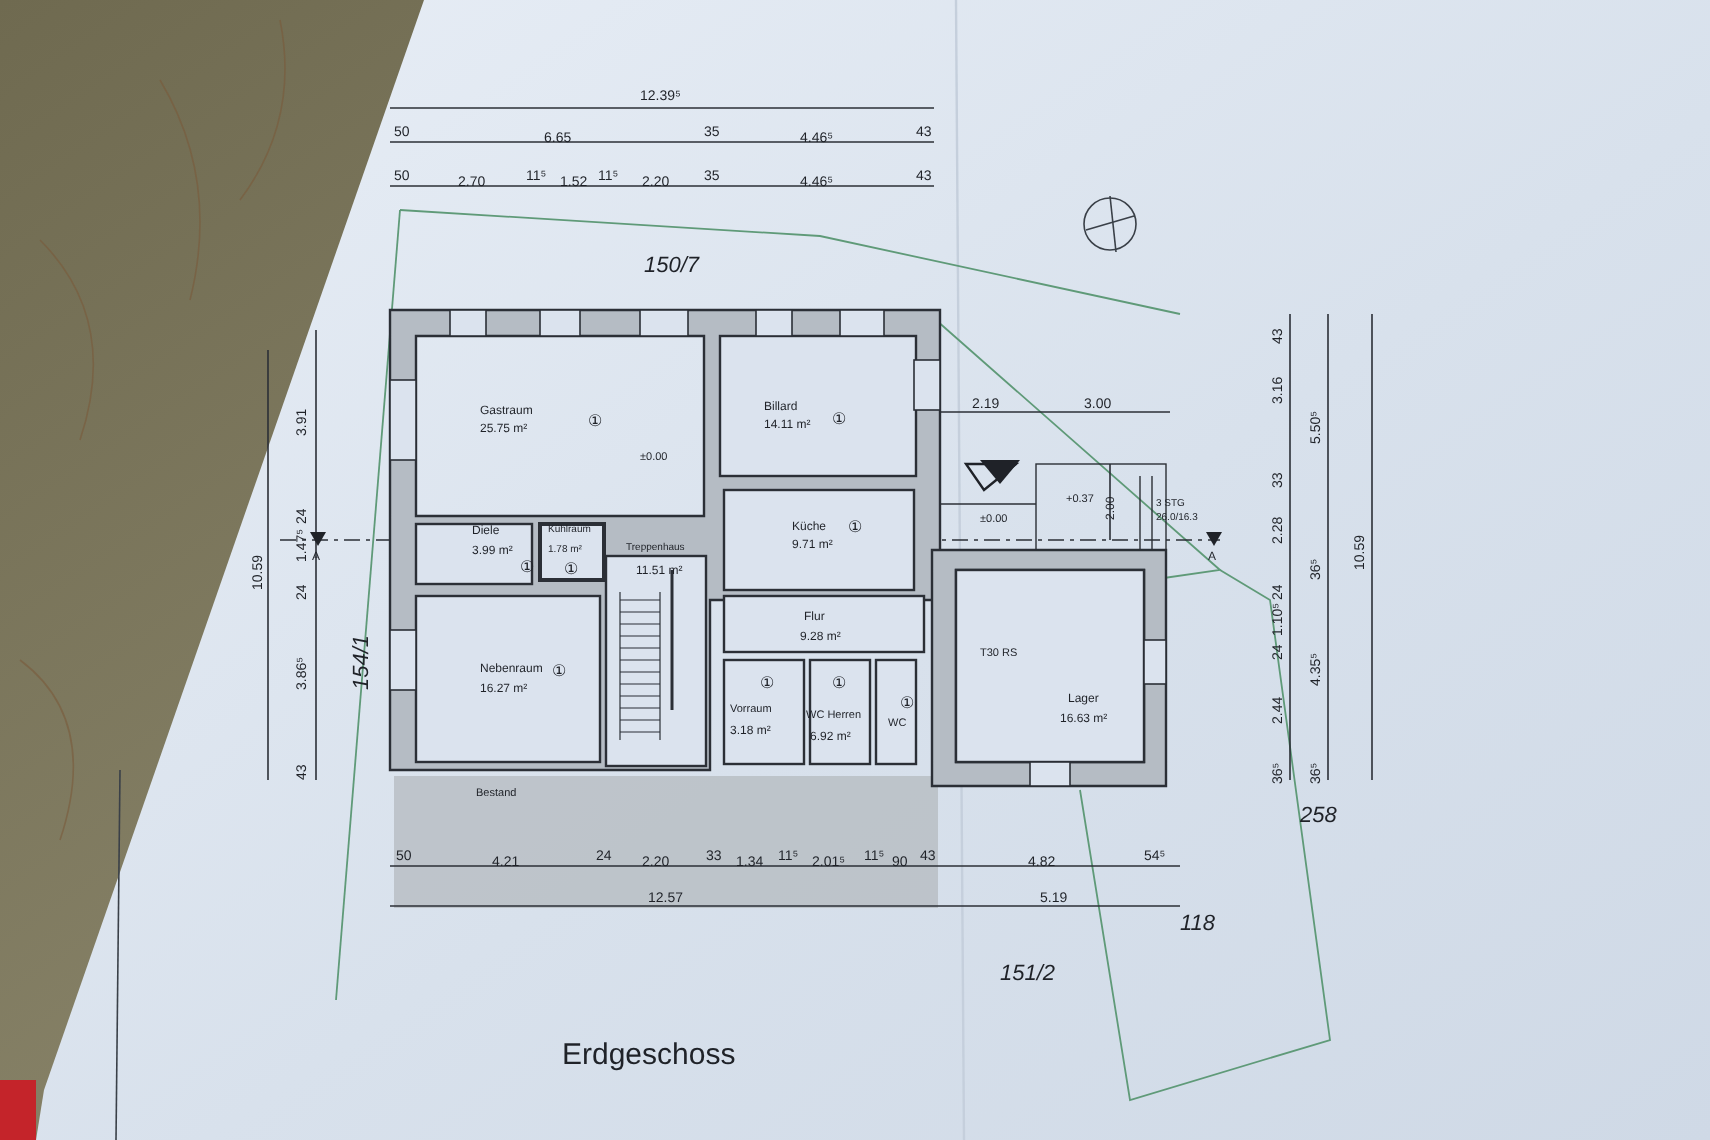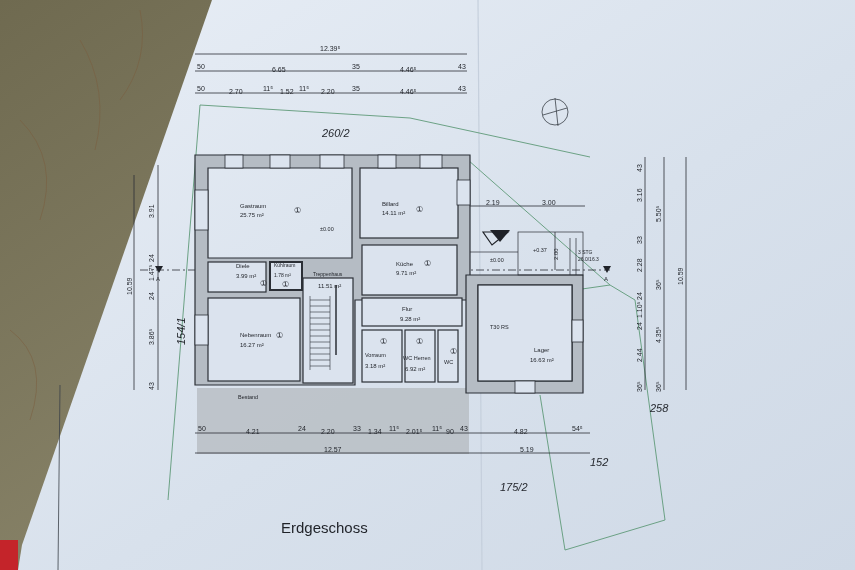--- a/index.html
+++ b/index.html
@@ -179,25 +179,25 @@
   <span class="lbl dim" style="left:320px;top:227px;font-size:5.5px">±0.00</span>
   <span class="lbl dim" style="left:490px;top:258px;font-size:5.5px">±0.00</span>
   <span class="lbl dim" style="left:533px;top:248px;font-size:5.5px">+0.37</span>
   <span class="lbl dim" style="left:578px;top:250px;font-size:5px">3 STG</span>
   <span class="lbl dim" style="left:578px;top:257px;font-size:5px">26.0/16.3</span>
   <span class="lbl dim" style="left:490px;top:325px;font-size:5.5px">T30 RS</span>
   <span class="lbl dim" style="left:238px;top:395px;font-size:5.5px">Bestand</span>
   <span class="lbl dim" style="left:156px;top:276px;font-size:6px">A</span>
   <span class="lbl dim" style="left:604px;top:276px;font-size:6px">A</span>
 
-  <span class="lbl parcel" style="left:322px;top:128px">260/2</span>
+  <span class="lbl parcel" style="left:322px;top:128px">150/7</span>
   <span class="lbl parcel vdim" style="left:176px;top:345px">154/1</span>
   <span class="lbl parcel" style="left:650px;top:403px">258</span>
-  <span class="lbl parcel" style="left:590px;top:457px">152</span>
-  <span class="lbl parcel" style="left:500px;top:482px">175/2</span>
+  <span class="lbl parcel" style="left:590px;top:457px">118</span>
+  <span class="lbl parcel" style="left:500px;top:482px">151/2</span>
 
   <span class="lbl dim" style="left:320px;top:45px">12.39⁵</span>
   <span class="lbl dim" style="left:197px;top:63px">50</span>
   <span class="lbl dim" style="left:272px;top:66px">6.65</span>
   <span class="lbl dim" style="left:352px;top:63px">35</span>
   <span class="lbl dim" style="left:400px;top:66px">4.46⁵</span>
   <span class="lbl dim" style="left:458px;top:63px">43</span>
   <span class="lbl dim" style="left:197px;top:85px">50</span>
   <span class="lbl dim" style="left:229px;top:88px">2.70</span>
   <span class="lbl dim" style="left:263px;top:85px">11⁵</span>

